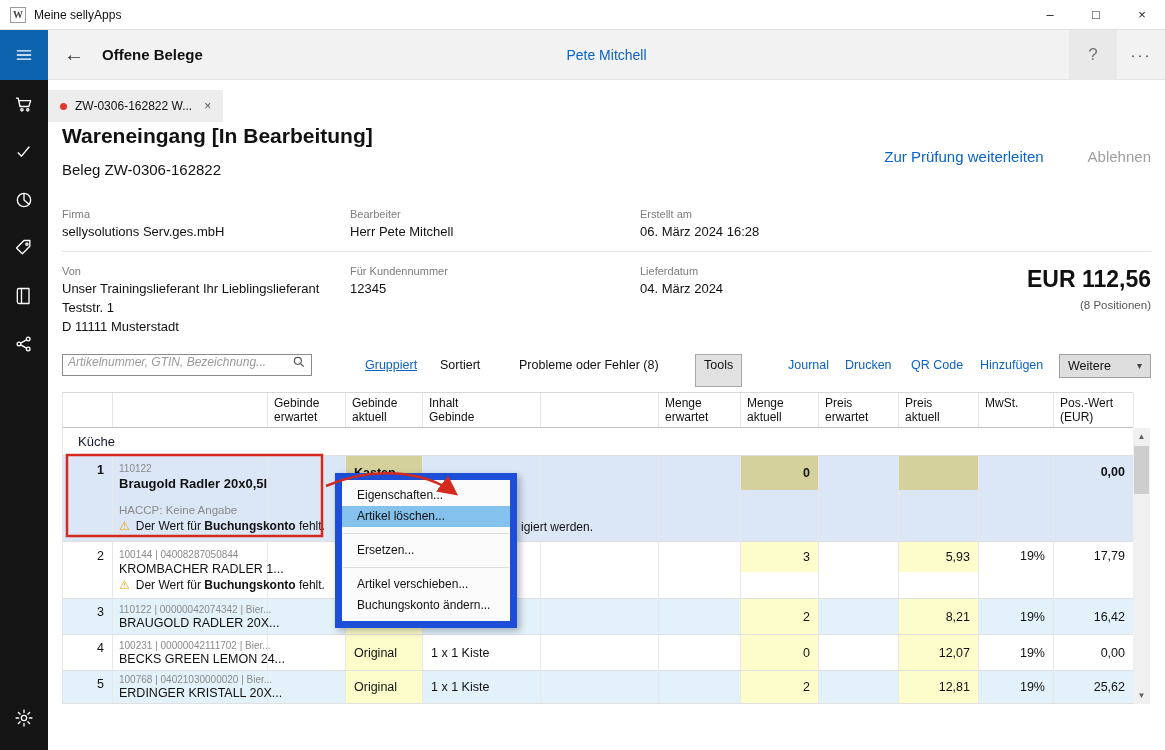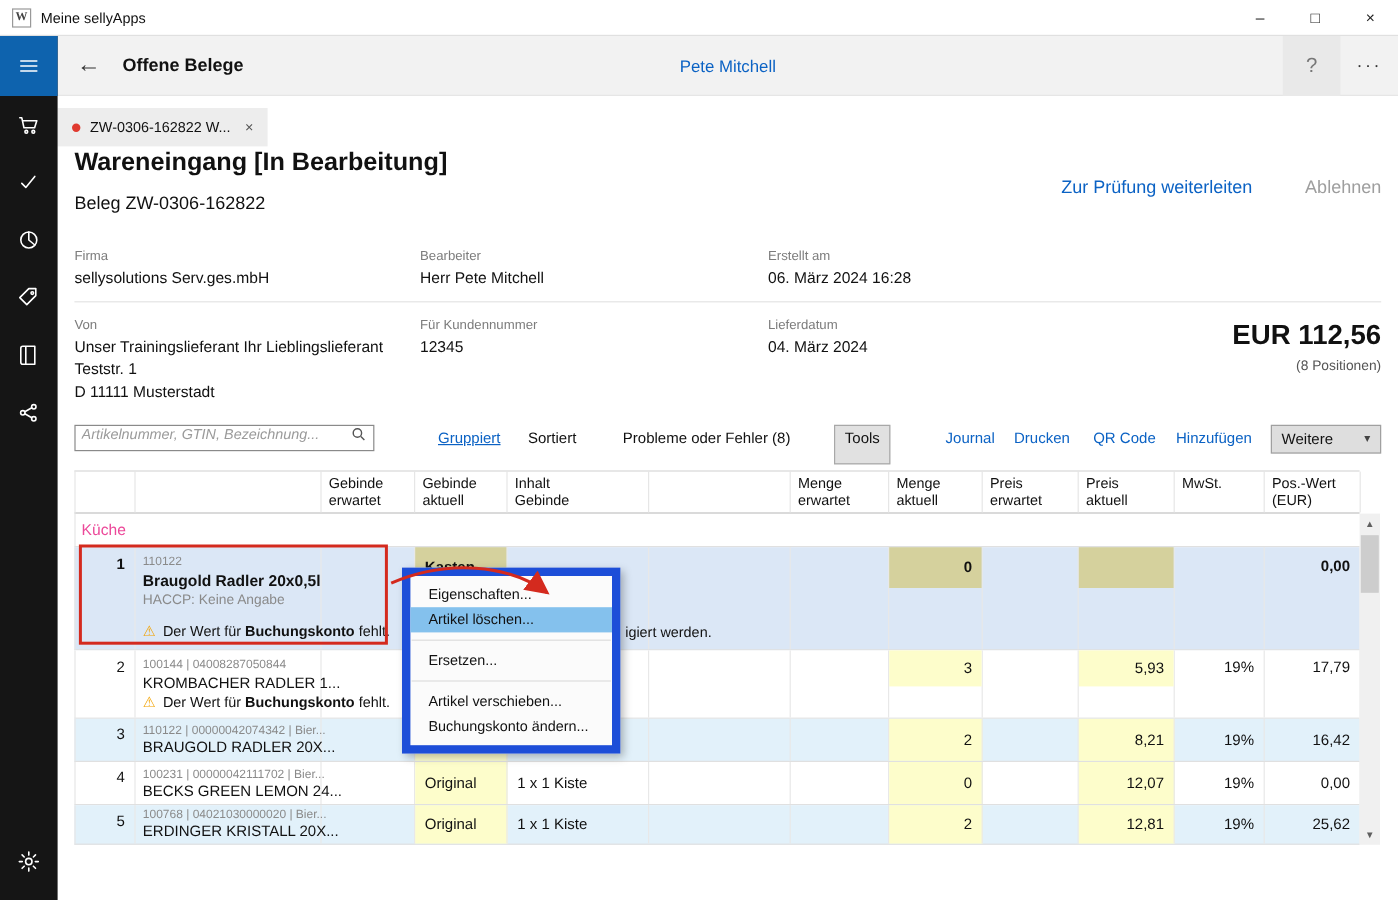--- a/index.html
+++ b/index.html
@@ -59,31 +59,31 @@
   .t-link { color:#0b62c4; }
   .t-underline { text-decoration:underline; }
   .t-btn { background:#e1e1e1; border:1px solid #a8a8a8; height:33px; line-height:20px; padding:0 8px; }
   .weitere-btn { width:92px; height:24px; display:flex; align-items:center; justify-content:space-between; padding:0 8px; background:#dedede; border:1px solid #a0a0a0; }
 
   
   .grid12 { display:grid; grid-template-columns:50px 155px 78px 77px 118px 118px 82px 78px 80px 80px 75px 80px; }
   .table { position:absolute; left:14px; top:308px; width:1071px; }
   .thead { border-top:1px solid #d8d8d8; border-bottom:1px solid #c2c2c2; border-left:1px solid #e6e6e6; height:36px; background:#fff; }
   .hc { border-right:1px solid #e6e6e6; font-size:12px; padding:3px 6px; white-space:pre-line; line-height:14px; overflow:hidden; }
-  .group-row { height:28px; border-bottom:1px solid #e0e0e0; border-left:1px solid #e6e6e6; display:flex; align-items:center; padding-left:5px; color:#ec4899; font-size:13px; }
+  .group-row { height:28px; border-bottom:1px solid #e0e0e0; border-left:1px solid #e6e6e6; display:flex; align-items:center; padding-left:15px; color:#0f172a; font-size:13px; }
   .row { position:relative; border-bottom:1px solid #e0e0e0; border-left:1px solid #e6e6e6; }
   .cell { border-right:1px solid #e8e8e8; position:relative; min-width:0; overflow:visible; }
   .bgblue1 { background:#dbe7f6; }
   .bgblue2 { background:#e2f1fa; }
   .cnum { text-align:right; padding:7px 8px 0 0; font-size:12.5px; }
   .cdesc { padding:5px 0 0 6px; line-height:15px; }
   .code { font-size:10px; color:#8a8a8a; white-space:nowrap; }
   .name { font-size:12.5px; white-space:nowrap; }
   .name-b { font-size:13px; font-weight:bold; white-space:nowrap; }
-  .note { font-size:11.5px; color:#8a8a8a; margin-top:2px; }
+  .note { font-size:11.5px; color:#8a8a8a; margin-top:12px; }
   .editbox { width:100%; font-size:12.5px; }
   .khaki { background:#d5d19d; }
   .yellow { background:#fdfdcb; }
   .bh34 { height:34px; line-height:34px; }
   .bh30 { height:30px; line-height:30px; }
   .tleft { padding-left:8px; }
   .tnum { text-align:right; padding-right:8px; }
   .valtop { padding-top:9px; text-align:right; padding-right:8px; font-size:12.5px; }
   .bold { font-weight:bold; }
   .warnline { position:absolute; display:flex; gap:6px; font-size:12px; align-items:center; white-space:nowrap; }

